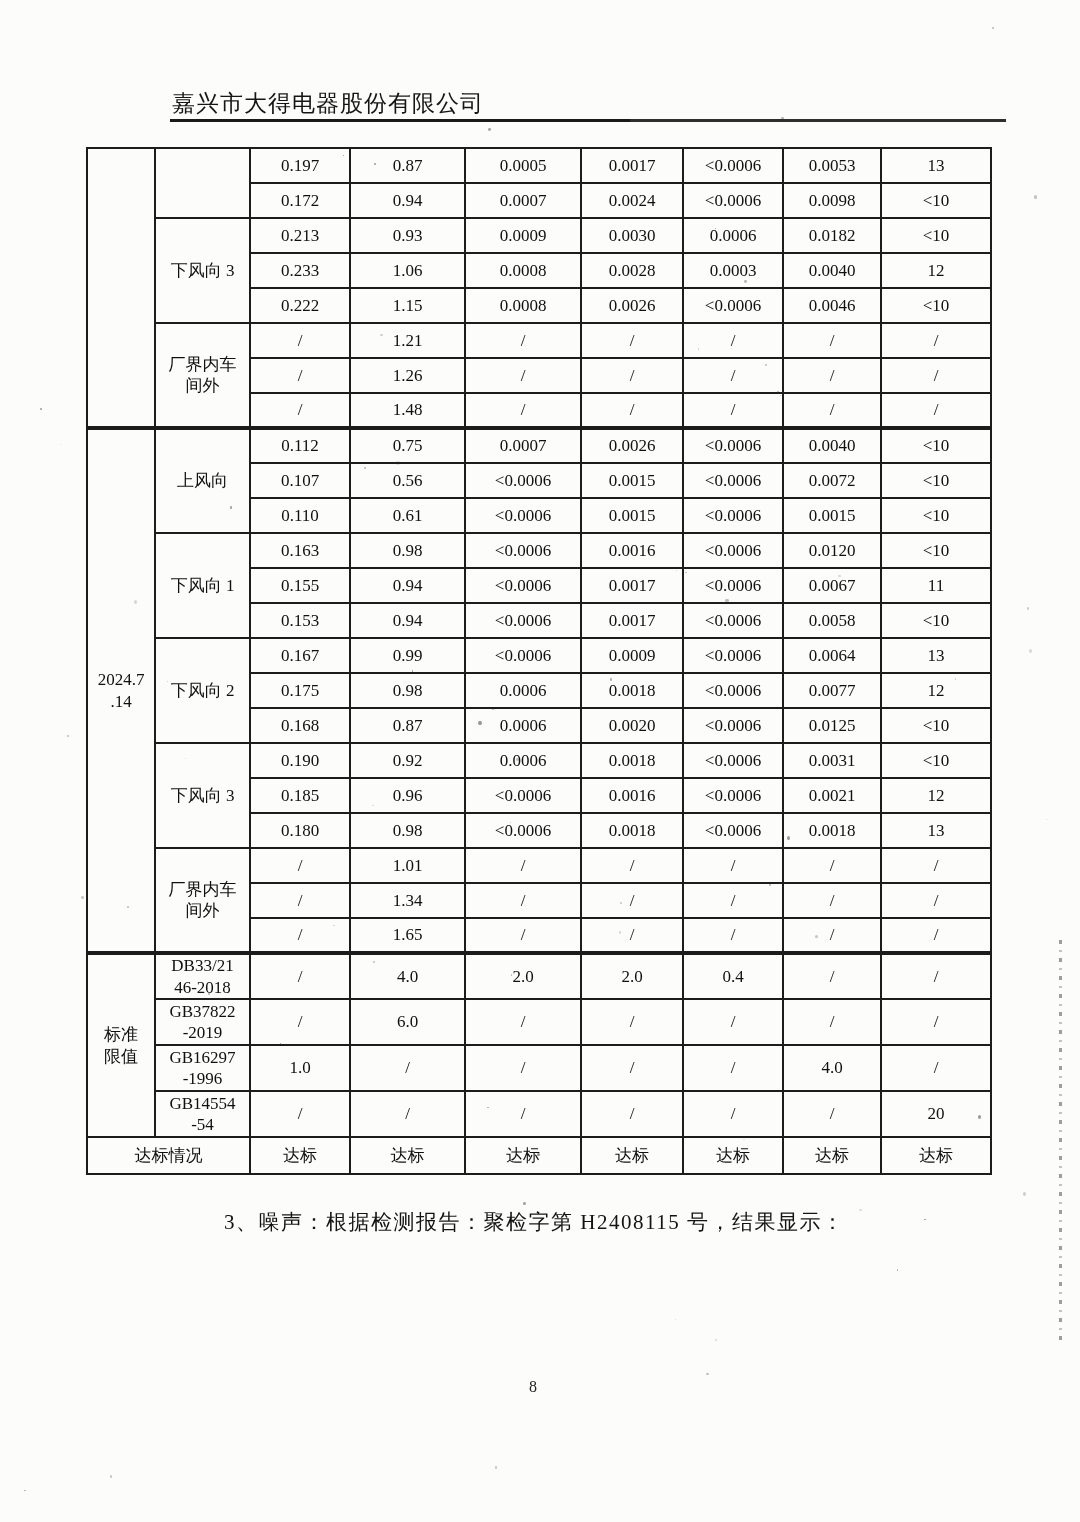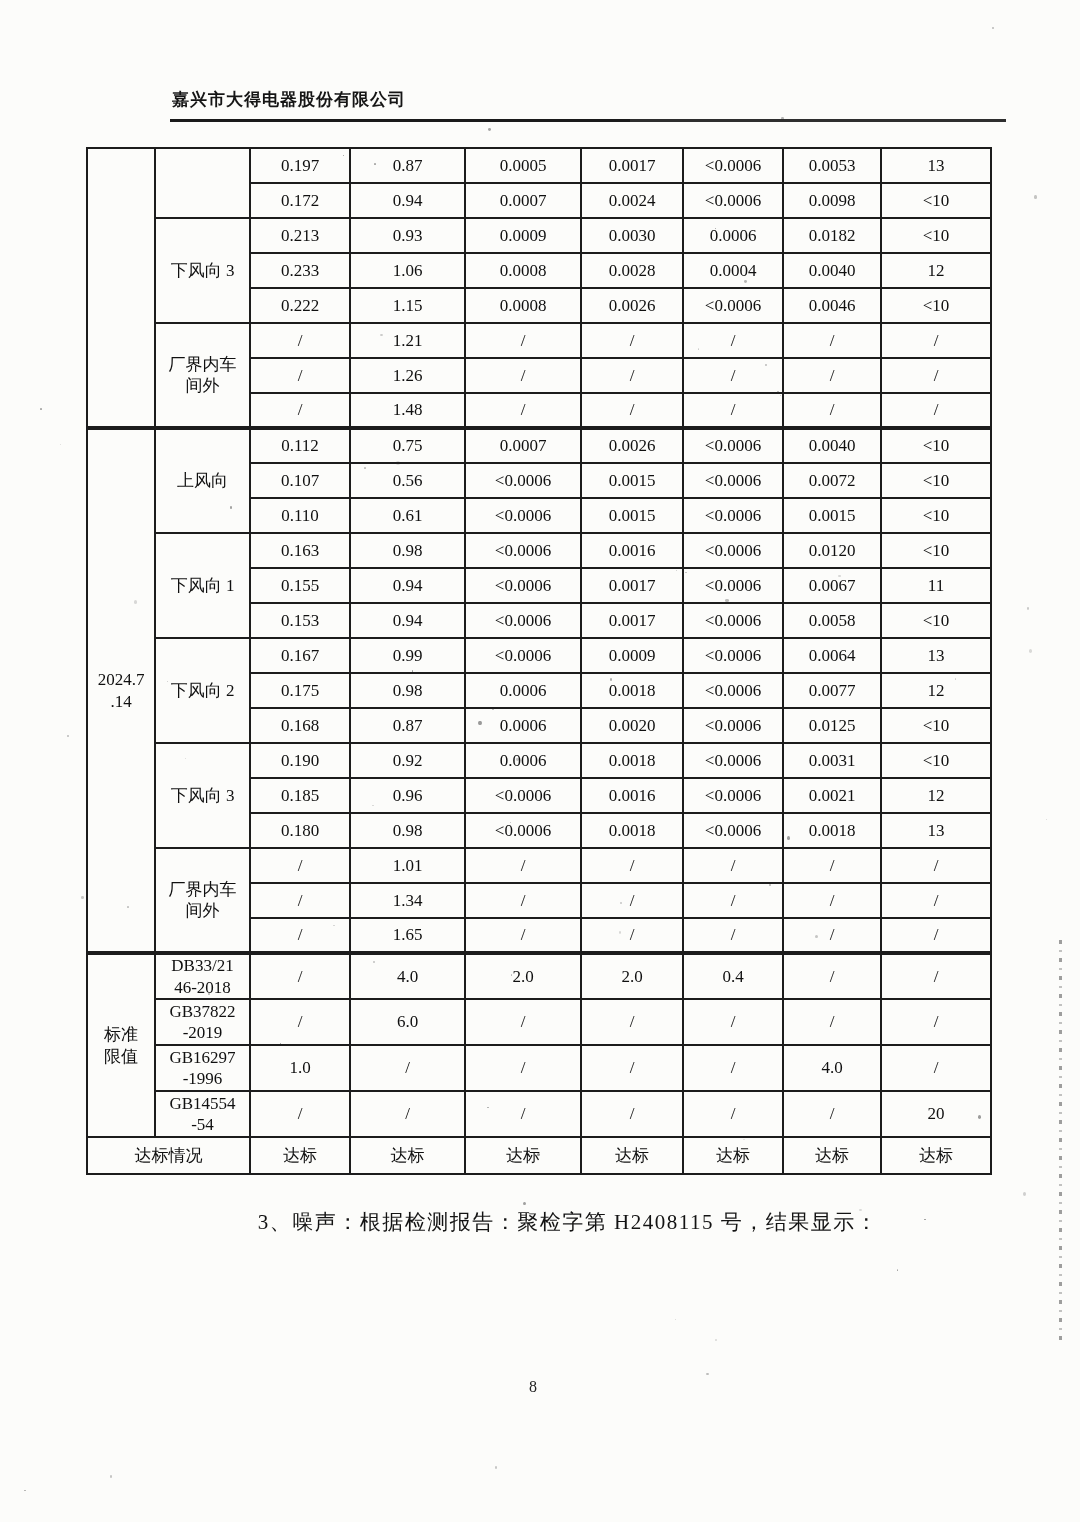--- a/index.html
+++ b/index.html
@@ -8,22 +8,22 @@
     position: relative;
     background: #fcfcfa;
     font-family: "Liberation Serif", "DejaVu Serif", serif;
     color: #141414;
     overflow: hidden;
   }
   
   .doc-header {
     position: absolute;
     left: 172px; top: 88px;
-    font-size: 17px;
-    font-weight: 700;
+    font-size: 23px;
+    font-weight: 400;
     letter-spacing: 1px;
     color: #151515;
   }
   .doc-header-rule {
     position: absolute;
     left: 170px; top: 119px;
     width: 836px; height: 3px;
     background: linear-gradient(to right, #1a1a1a 0 55%, #2e2e2e 55% 100%);
   }
   
@@ -58,21 +58,21 @@
   
   .para {
     position: absolute;
     left: 172px; top: 1196px;
     width: 740px;
     font-size: 21px;
     letter-spacing: 1.5px;
     color: #131313;
   }
   .para .line { line-height: 53px; }
-  .para .line.first { padding-left: 52px; text-align: center; }
+  .para .line.first { padding-left: 52px; }
   
   .page-num {
     position: absolute;
     left: 0; top: 1378px;
     width: 1066px;
     text-align: center;
     font-size: 16px;
     color: #222;
   }
   
@@ -143,21 +143,21 @@
           <td>0.0030</td>
           <td>0.0006</td>
           <td>0.0182</td>
           <td>&lt;10</td>
         </tr>
         <tr class="data-row">
           <td>0.233</td>
           <td>1.06</td>
           <td>0.0008</td>
           <td>0.0028</td>
-          <td>0.0004</td>
+          <td>0.0003</td>
           <td>0.0040</td>
           <td>12</td>
         </tr>
         <tr class="data-row">
           <td>0.222</td>
           <td>1.15</td>
           <td>0.0008</td>
           <td>0.0026</td>
           <td>&lt;0.0006</td>
           <td>0.0046</td>

